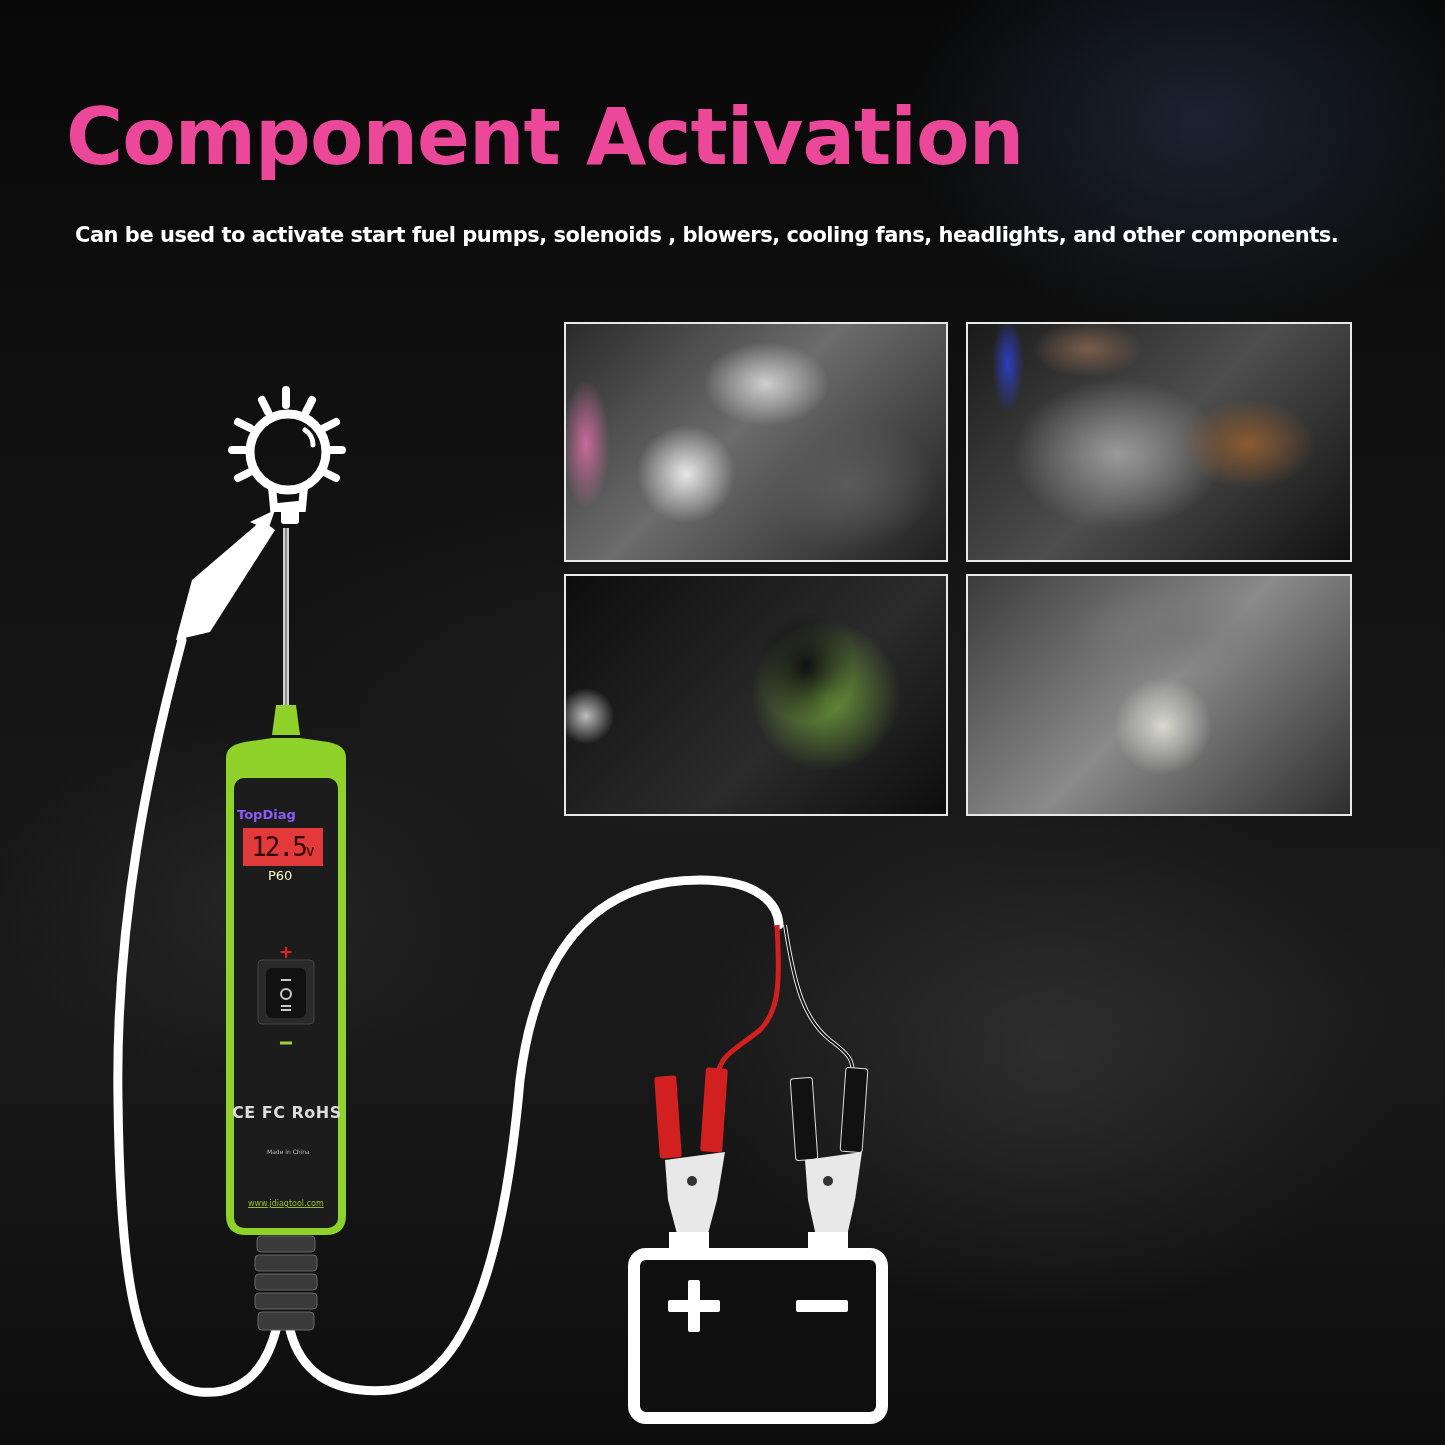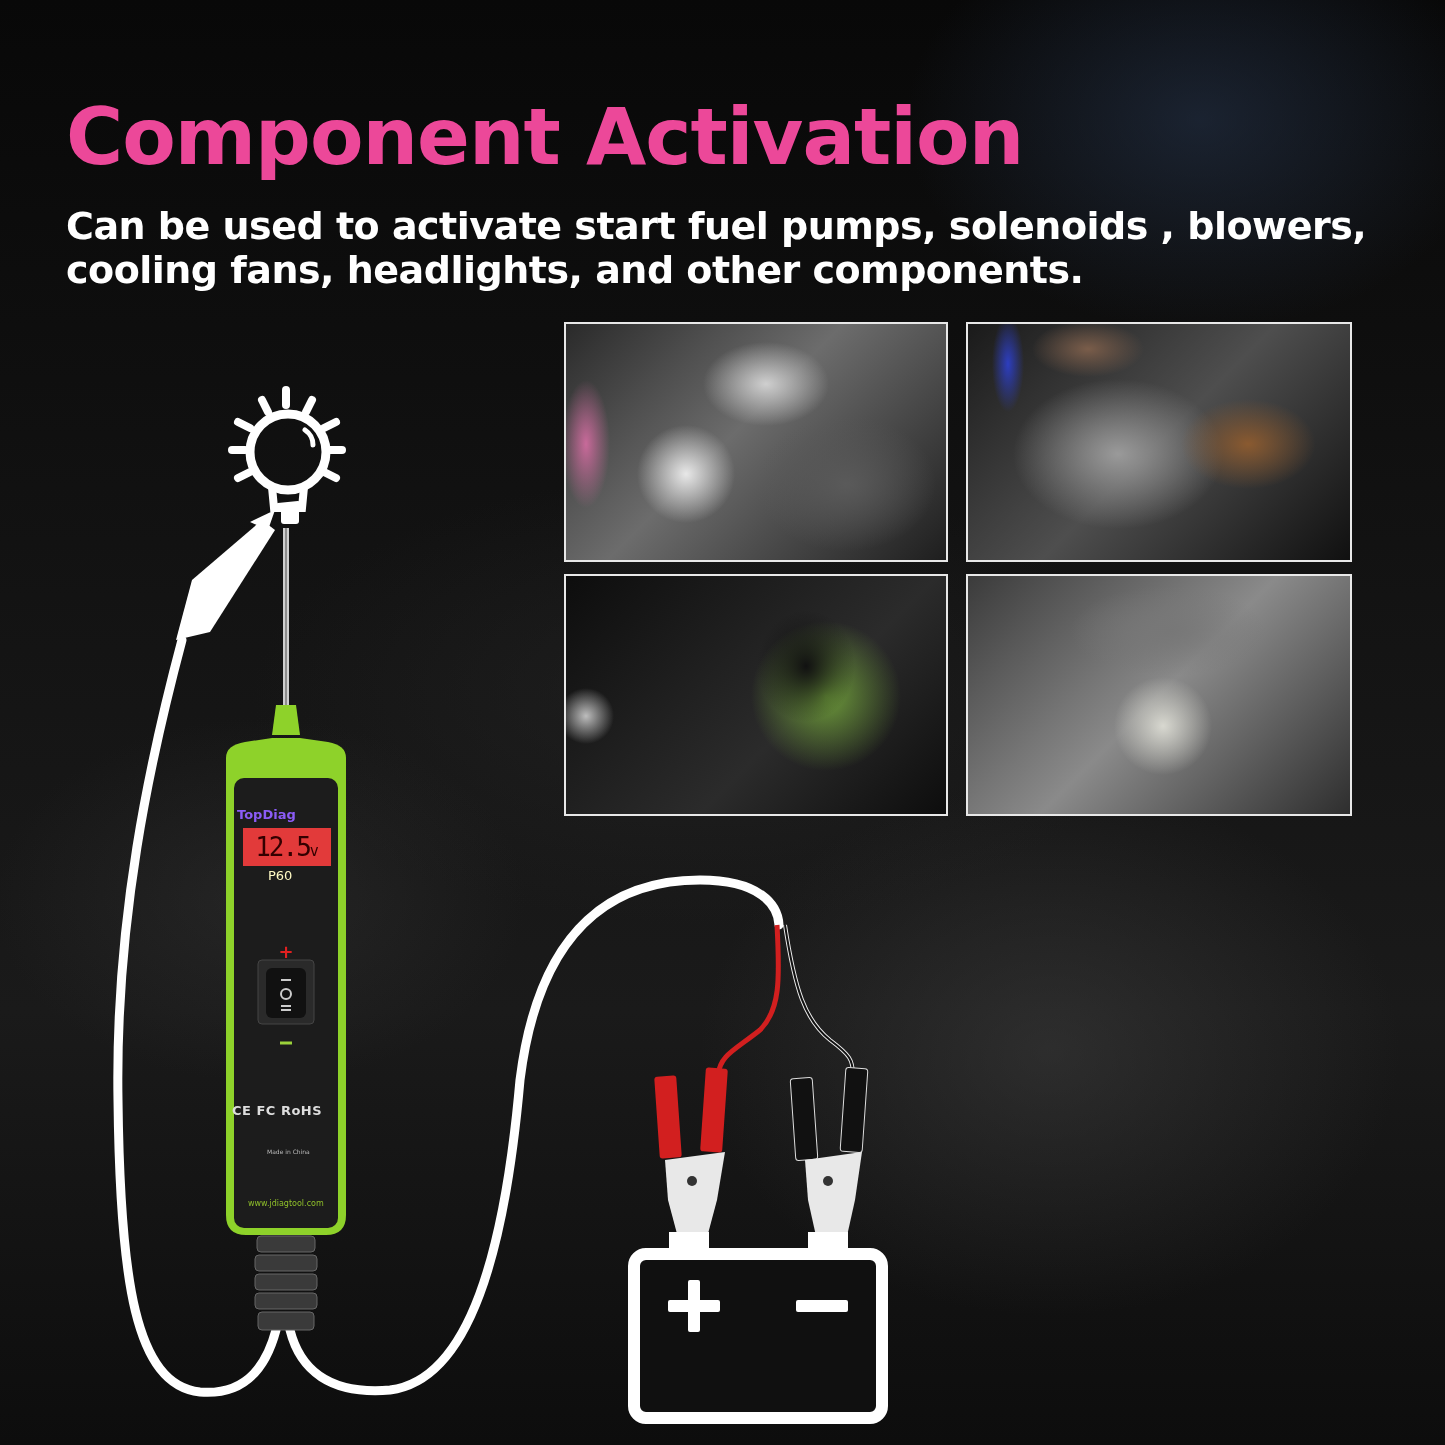--- a/index.html
+++ b/index.html
@@ -16,22 +16,22 @@
       radial-gradient(ellipse 380px 260px at 260px 900px, rgba(60,60,60,0.35), transparent 70%),
       radial-gradient(ellipse 600px 300px at 700px 700px, rgba(40,40,40,0.5), transparent 75%),
       linear-gradient(180deg, #080808 0%, #141414 45%, #1a1a1a 70%, #0d0d0d 100%);
   }
   .headline {
     position:absolute; left:66px; top:98px; margin:0;
     color:#ec4899; font-weight:bold; font-size:78px; letter-spacing:-1px;
     line-height:1;
   }
   .subtitle {
-    position:absolute; left:66px; top:204px; width:1320px; margin:0;
-    color:#fff; font-weight:bold; font-size:38px; line-height:44px;
+    position:absolute; left:66px; top:204px; width:1320px; margin:9px;
+    color:#fff; font-weight:bold; font-size:21px; line-height:44px;
     letter-spacing:-0.5px;
   }
   .grid { position:absolute; left:564px; top:322px; width:788px; height:494px; }
   .tile {
     position:absolute; border:2px solid #e8e8e8; box-sizing:border-box;
     overflow:hidden; background:#222;
   }
   .tile span {
     position:absolute; left:8px; bottom:6px; color:rgba(255,255,255,0.0); font-size:11px;
   }
@@ -60,29 +60,29 @@
   }
   .t4 { left:402px; top:252px; width:386px; height:242px;
     background:
       radial-gradient(ellipse 70px 70px at 195px 150px, #d8d8d0, transparent 70%),
       radial-gradient(ellipse 130px 60px at 200px 55px, #777, transparent 75%),
       linear-gradient(135deg,#3b3b3b,#8a8a8a 50%,#2e2e2e);
   }
   svg.scene { position:absolute; left:0; top:0; }
   .brand { position:absolute; left:237px; top:807px; color:#8b5cf6; font-weight:bold; font-size:13px; }
   .lcd {
-    position:absolute; left:243px; top:828px; width:88px; height:38px;
+    position:absolute; left:243px; top:828px; width:80px; height:38px;
     background:#e23a3a; color:#300; font-family:"DejaVu Sans Mono", monospace;
     font-size:26px; line-height:38px; text-align:center; letter-spacing:-2px;
   }
   .lcd small { font-size:15px; letter-spacing:0; }
   .model { position:absolute; left:268px; top:868px; color:#fef9c3; font-size:13px; }
-  .certs { position:absolute; left:232px; top:1103px; color:#ddd; font-size:13px; font-weight:bold; letter-spacing:0.5px; }
+  .certs { position:absolute; left:232px; top:1103px; color:#ddd; font-size:16px; font-weight:bold; letter-spacing:0.5px; }
   .made { position:absolute; left:267px; top:1148px; color:#bbb; font-size:6px; }
-  .url { position:absolute; left:248px; top:1199px; color:#8fbf2a; font-size:8px; }
+  .url { position:absolute; left:248px; top:1199px; color:#8fbf2a; font-size:8px;text-decoration:underline; }
 </style>
 </head>
 <body>
 
 <div class="bg"></div>
 
 <h1 class="headline">Component Activation</h1>
 <p class="subtitle">Can be used to activate start fuel pumps, solenoids , blowers, cooling fans, headlights, and other components.</p>
 
 <div class="grid">

